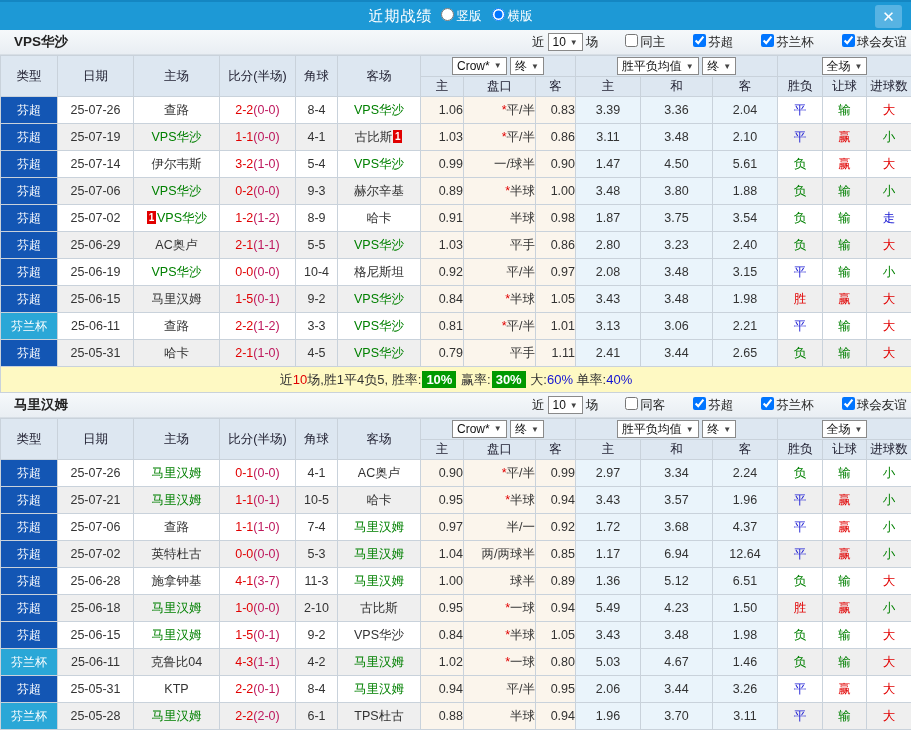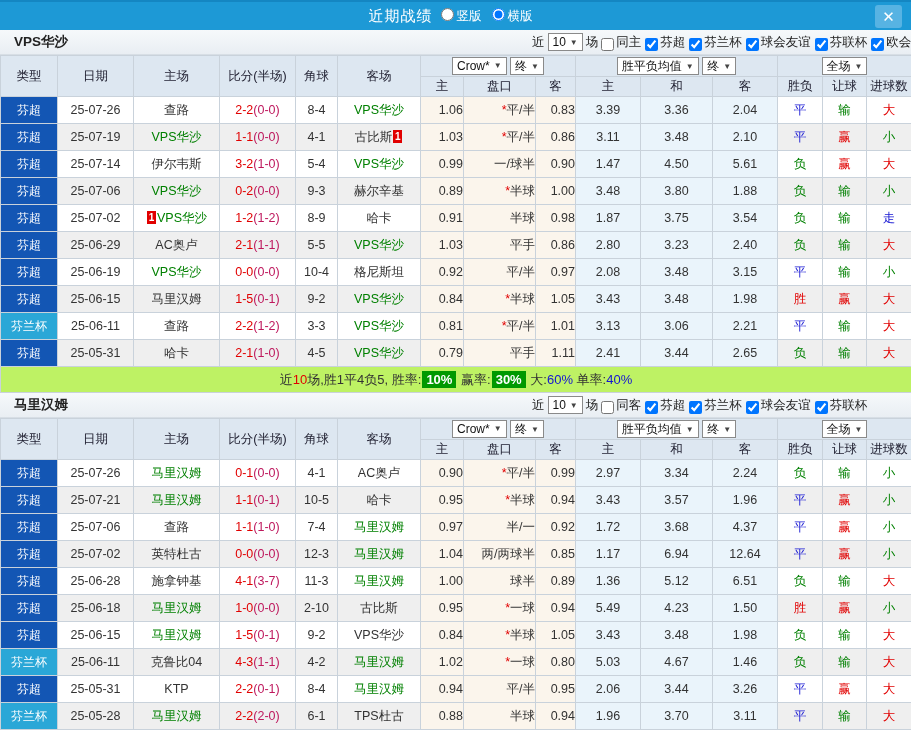--- a/index.html
+++ b/index.html
@@ -23,21 +23,21 @@
     text-align:center; line-height:23px; cursor:pointer;
   }
   
   .panel-bar {
     height:25px; background:linear-gradient(#f6f9fb,#e9eef3);
     position:relative; display:flex; align-items:center; border-bottom:1px solid #d7dee5;
   }
   .team-name { font-weight:bold; font-size:13.5px; color:#222; margin-left:14px; }
   .filters { position:absolute; left:532px; top:0; height:100%; display:flex; align-items:center; font-size:12.5px; color:#222; white-space:nowrap; }
   .filters > * { margin-right:3px; }
-  .filters label.cb { display:inline-flex; align-items:flex-end; margin-right:4px; cursor:pointer; }
+  .filters label.cb { display:inline-flex; align-items:flex-start; margin-right:4px; cursor:pointer;margin-left:24px; }
   .filters input[type=checkbox] { width:13px; height:13px; margin:0 2px 0 0; }
   
   .select {
     display:inline-flex; align-items:center; background:#fff; border:1px solid #8a8a8a;
     height:18px; padding:0 4px; font-size:12px; color:#111; cursor:pointer; white-space:nowrap;
   }
   .select .arrow { font-size:8px; color:#444; margin-left:4px; }
   
   table { border-collapse:collapse; table-layout:fixed; width:911px; }
   th, td { border:1px solid #c9d2db; text-align:center; padding:0; overflow:hidden; white-space:nowrap; }
@@ -52,21 +52,21 @@
   .green { color:#008000; }
   .red   { color:#e10000; }
   .blue  { color:#1414d2; }
   .score-main { color:#e10000; }
   .score-half { color:#be185d; }
   .star { color:#e10000; }
   .badge {
     display:inline-block; background:#e10000; color:#fff; font-size:10px; font-weight:bold;
     min-width:9px; height:13px; line-height:13px; padding:0 1px; margin:0 1px; vertical-align:1px;
   }
-  tfoot td { height:26px; font-size:13px; background:#bef264; }
+  tfoot td { height:26px; font-size:13px; background:#fef9c3; }
   .badge-green { background:#009900; color:#fff; font-weight:bold; padding:1px 4px; margin:0 1px; }
 </style>
 </head>
 <body>
 
 <div class="titlebar">
   <span class="title">近期战绩</span>
   <span class="layout-radios">
     <label>
       <input type="radio" name="layout" style="">
@@ -508,21 +508,21 @@
           <td class="lblue">4.37</td>
           <td class="blue">平</td>
           <td class="red">赢</td>
           <td class="green">小</td>
         </tr>
         <tr class="even">
           <td class="t-league">芬超</td>
           <td>25-07-02</td>
           <td><span>英特杜古</span></td>
           <td><span class="score-main">0-0</span><span class="score-half">(0-0)</span></td>
-          <td>12-3</td>
+          <td>5-3</td>
           <td><span class="green">马里汉姆</span></td>
           <td class="cream">1.04</td>
           <td class="cream">两/两球半</td>
           <td class="cream">0.85</td>
           <td class="lblue">1.17</td>
           <td class="lblue">6.94</td>
           <td class="lblue">12.64</td>
           <td class="blue">平</td>
           <td class="red">赢</td>
           <td class="green">小</td>

